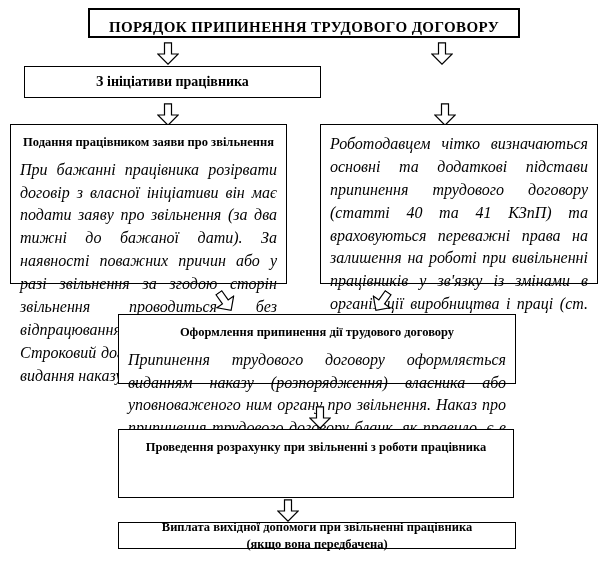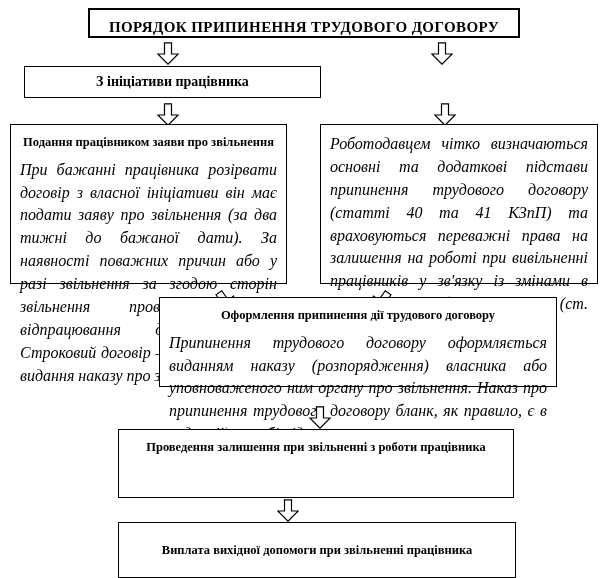--- a/index.html
+++ b/index.html
@@ -30,24 +30,24 @@
   .step-title {
     font-weight:bold; font-size:12.5px; text-align:center;
     padding:10px 12px 0 12px; line-height:1.25;
   }
   .step-title.narrow { padding-left:26px; padding-right:26px; }
   .step-body {
     font-style:italic; font-size:16px; text-align:justify;
     padding:8px 9px 0 9px; line-height:1.43;
   }
 
-  .merge-box { left:118px; top:297px; width:398px; height:90px;margin-left:41px; }
+  .merge-box { left:118px; top:314px; width:398px; height:70px; }
   .calc-box  { left:118px; top:429px; width:396px; height:69px; }
   .final-box {
-    left:118px; top:522px; width:398px; height:56px;
+    left:118px; top:522px; width:398px; height:27px;
     display:flex; flex-direction:column; align-items:center; justify-content:center;
     font-weight:bold; font-size:12.5px; text-align:center; line-height:1.3;
   }
 
   .arrow { position:absolute; width:22px; height:23px; }
   .arrow svg { display:block; }
   .a1 { left:157px; top:42px; }
   .a2 { left:431px; top:42px; }
   .b1 { left:157px; top:103px; }
   .b2 { left:434px; top:103px; }
@@ -116,26 +116,27 @@
     <div class="step-body">Припинення трудового договору оформляється виданням наказу (розпорядження) власника або уповноваженого ним органу про звільнення. Наказ про припинення трудового договору бланк, як правило, є в кадровій службі підприємства.</div>
   </div>
 
   <div class="arrow d">
     <svg width="22" height="23" viewBox="0 0 22 23">
         <path d="M7.5 0.8 L14.5 0.8 L14.5 12 L21.2 12 L11 22.2 L0.8 12 L7.5 12 Z" fill="#fff" stroke="#000" stroke-width="1.2"></path>
       </svg>
   </div>
 
   <div class="box calc-box">
-    <div class="step-title">Проведення залишення при звільненні з роботи працівника</div>
+    <div class="step-title">Проведення розрахунку при звільненні з роботи працівника</div>
   </div>
 
   <div class="arrow e">
     <svg width="22" height="23" viewBox="0 0 22 23">
         <path d="M7.5 0.8 L14.5 0.8 L14.5 12 L21.2 12 L11 22.2 L0.8 12 L7.5 12 Z" fill="#fff" stroke="#000" stroke-width="1.2"></path>
       </svg>
   </div>
 
   <div class="box final-box">
     <div>Виплата вихідної допомоги при звільненні працівника</div>
+    <div>(якщо вона передбачена)</div>
   </div>
 
 </div>
 
 </body></html>

